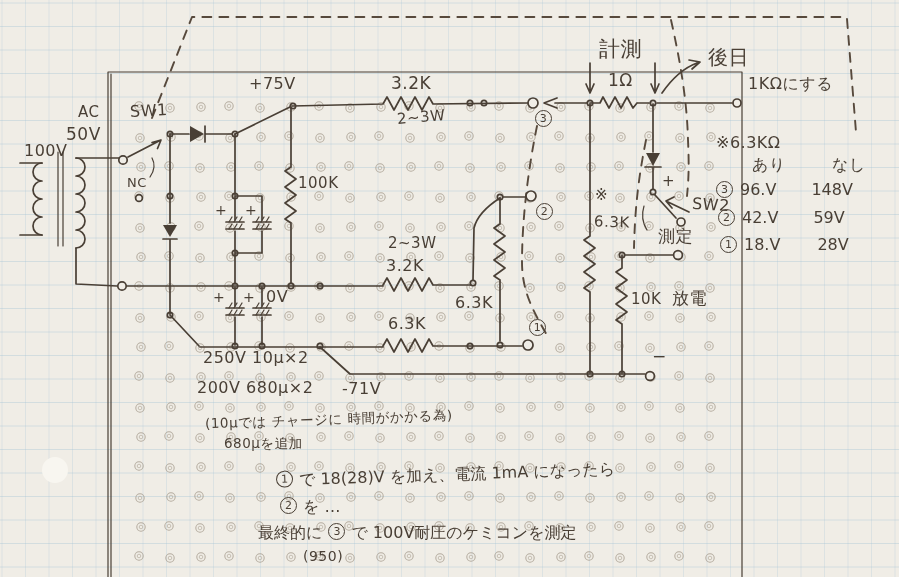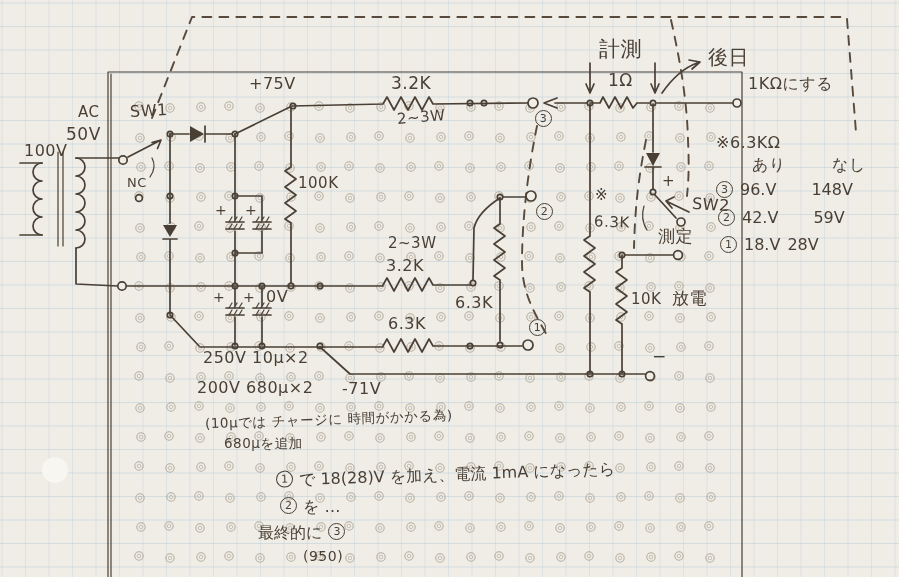--- a/index.html
+++ b/index.html
@@ -933,31 +933,32 @@
     <span style="margin-left:28px">148V</span>
   </div>
   <div class="trow" style="left:718px;top:208px">
     <span class="circ">2</span>
     <span>42.V</span>
     <span style="margin-left:28px">59V</span>
   </div>
   <div class="trow" style="left:720px;top:235px">
     <span class="circ">1</span>
     <span>18.V</span>
-    <span style="">28V</span>
+    <span style="margin-left:30px">28V</span>
   </div>
 
   <div class="note-line r-2" style="left:276px;top:465px">
     <span class="circ">1</span>
     <span>で 18(28)V を加え、電流 1mA になったら</span>
   </div>
   <div class="note-line" style="left:280px;top:497px">
     <span class="circ">2</span>
     <span>を …</span>
   </div>
   <div class="note-line" style="left:258px;top:523px">
     <span>最終的に</span>
     <span class="circ">3</span>
+    <span>で 100V耐圧のケミコンを測定</span>
   </div>
   <div class="hw" style="left:303px;top:549px;font-size:14px">(950)</div>
 </div>
 
 </div>
 
 </body></html>

